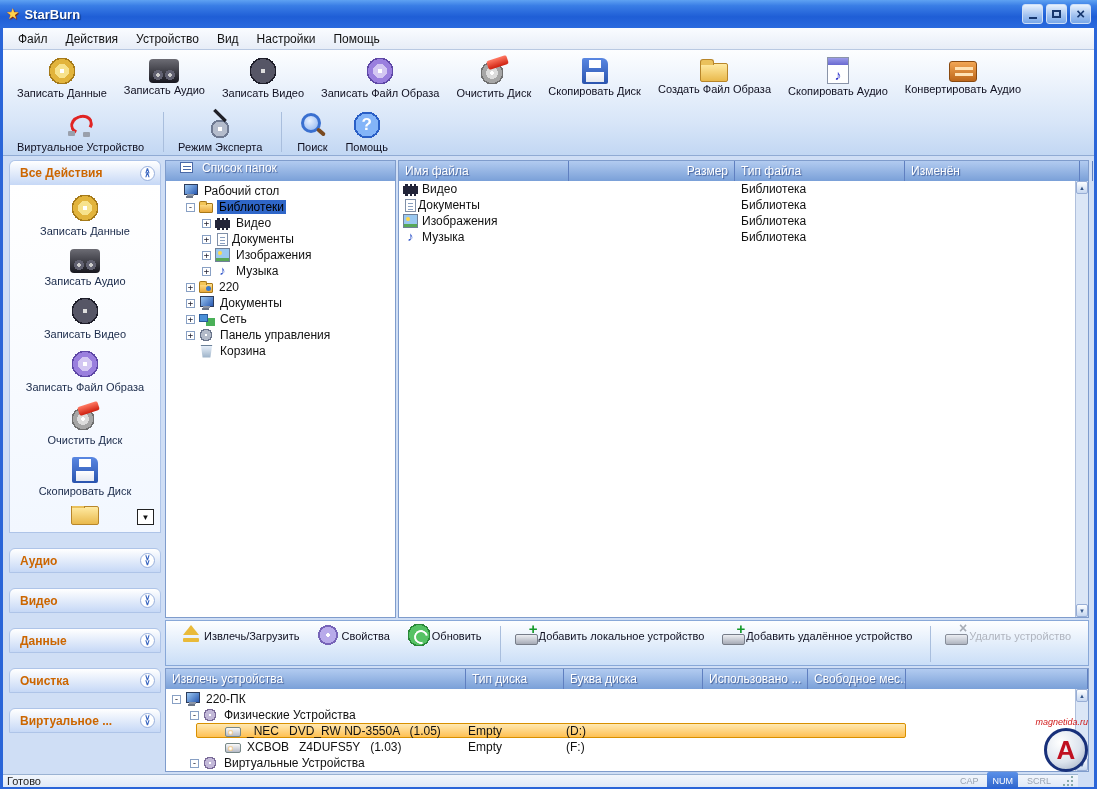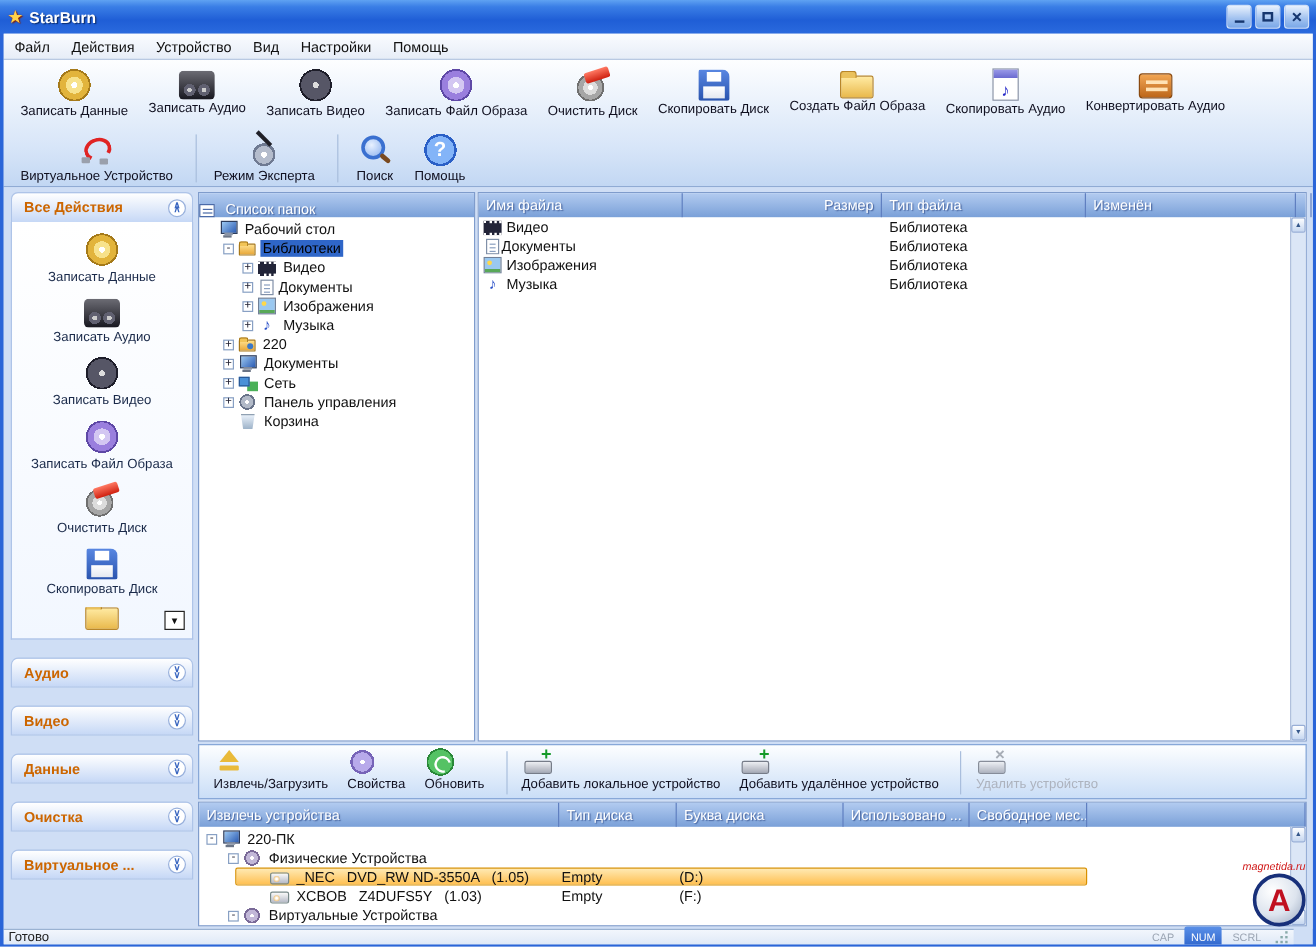--- a/index.html
+++ b/index.html
@@ -13,21 +13,21 @@
   .win-title{font-weight:bold;font-size:13px;text-shadow:1px 1px 1px #0a2a6a}
   .tb-spacer{flex:1}
   .winbtn{width:21px;height:20px;margin-left:3px;border:1px solid #cfe0f8;border-radius:3px;
     background:linear-gradient(180deg,#e8f1fd,#9fc0ef 60%,#7aa8e8);display:flex;align-items:center;justify-content:center;color:#16366e;cursor:default}
   .glyph-min{width:8px;height:2px;background:#16366e;margin-top:8px}
   .glyph-max{width:9px;height:8px;border:2px solid #16366e}
   .glyph-close::before{content:"×";font-size:15px;font-weight:bold;line-height:15px}
   
   .app{position:absolute;top:28px;left:3px;right:3px;bottom:2px;background:#cfdef5;overflow:hidden}
   
-  .menubar{position:absolute;top:0;left:0;right:0;height:22px;display:flex;align-items:center;
+  .menubar{position:absolute;top:0;left:0;right:0;height:22px;display:flex;align-items:center;padding-left:6px;
     background:linear-gradient(#fafcff,#e7edf7);border-bottom:1px solid #b9c9e2}
   .menu-item{padding:2px 9px;color:#111}
   
   .toolbar{position:absolute;top:22px;left:0;right:0;height:106px;
     background:linear-gradient(180deg,#fdfeff,#d7e5f8 70%,#c2d7f3);border-bottom:1px solid #90abd4}
   .tb-row{display:flex;align-items:flex-start;padding:4px 2px 0 8px;height:56px}
   .tb-row.row2{height:50px;padding-top:2px}
   .tb-btn{display:flex;flex-direction:column;align-items:center;padding:1px 5px;margin-right:5px;white-space:nowrap;border:1px solid transparent;border-radius:3px}
   .tb-label{font-size:11px;color:#101020;margin-top:1px}
   .tb-icon{width:32px;height:30px;position:relative;flex:none}
@@ -116,21 +116,21 @@
   .task-label{font-size:11px;color:#1a2a4a;margin-top:2px;line-height:12px;max-width:130px}
   .more-row{position:relative;height:24px;overflow:hidden}
   .more-row .tb-icon{margin:0 auto}
   .scroll-down-btn{position:absolute;right:6px;top:3px;width:17px;height:16px;background:#fff;border:1px solid #222;
     display:flex;align-items:center;justify-content:center}
   .scroll-down-btn::before{content:"▼";font-size:8px;color:#111}
   
   .panel{position:absolute;background:#fff;border:1px solid #7f9ccc}
   .folder-panel{left:162px;top:4px;width:231px;height:458px}
   .file-panel{left:395px;top:4px;right:5px;height:458px}
-  .panel-header{height:20px;display:flex;align-items:flex-end;gap:5px;padding:0 0;
+  .panel-header{height:20px;display:flex;align-items:flex-start;gap:5px;padding:0 14px;
     background:linear-gradient(180deg,#b2cbf0,#7aa0d8);color:#fff;font-size:12px;text-shadow:1px 1px 1px #44619c}
   .cols-header{height:20px;display:grid;align-items:center;background:linear-gradient(180deg,#b2cbf0,#7aa0d8);
     color:#fff;font-size:12px;text-shadow:1px 1px 1px #44619c}
   .cols-header>div{padding:0 6px;border-right:1px solid #5f7fc0;height:100%;display:flex;align-items:center;overflow:hidden;white-space:nowrap}
   .file-cols{grid-template-columns:170px 166px 170px 175px 1fr}
   .dev-cols{grid-template-columns:300px 98px 139px 105px 98px 1fr}
   .col-right{justify-content:flex-end}
   
   .tree{padding-top:2px}
   .tree-row{display:flex;align-items:center;height:16px;white-space:nowrap}
@@ -147,21 +147,21 @@
   
   .vscroll{position:absolute;right:0;top:20px;bottom:0;width:13px;background:#dbe6f6;border-left:1px solid #b0c0dc;
     display:flex;flex-direction:column;justify-content:space-between}
   .scroll-btn{height:13px;background:linear-gradient(#fdfeff,#c6d7f0);border:1px solid #98aed6;border-radius:2px;
     display:flex;align-items:center;justify-content:center;color:#35578a}
   .scroll-btn.up::before{content:"▲";font-size:6px}
   .scroll-btn.down::before{content:"▼";font-size:6px}
   
   .dev-toolbar{position:absolute;left:162px;top:464px;right:5px;height:46px;border:1px solid #88a8d8;
     background:linear-gradient(180deg,#fdfeff,#cadef7);display:flex;align-items:flex-start;padding:2px 0 0 12px}
-  .dev-btn{display:flex;flex-direction:column;align-items:flex-start;white-space:nowrap;margin-right:16px}
+  .dev-btn{display:flex;flex-direction:row;align-items:center;white-space:nowrap;margin-right:16px}
   .dev-btn .tb-label{font-size:11px}
   .dev-btn[data-enabled="false"]{opacity:.85}
   .dev-btn[data-enabled="false"] .tb-label{color:#a6aab4}
   .dev-sep{width:1px;align-self:stretch;background:#a9bedd;margin:3px 12px 3px 2px}
   
   .device-panel{left:162px;top:512px;right:5px;bottom:2px}
   .dev-body{position:relative;padding-top:2px}
   .dev-row{position:relative;display:flex;align-items:center;height:16px;white-space:nowrap}
   .dev-label{white-space:pre;padding:0 2px;position:relative;z-index:1}
   .dev-type{position:absolute;left:302px;z-index:1}

